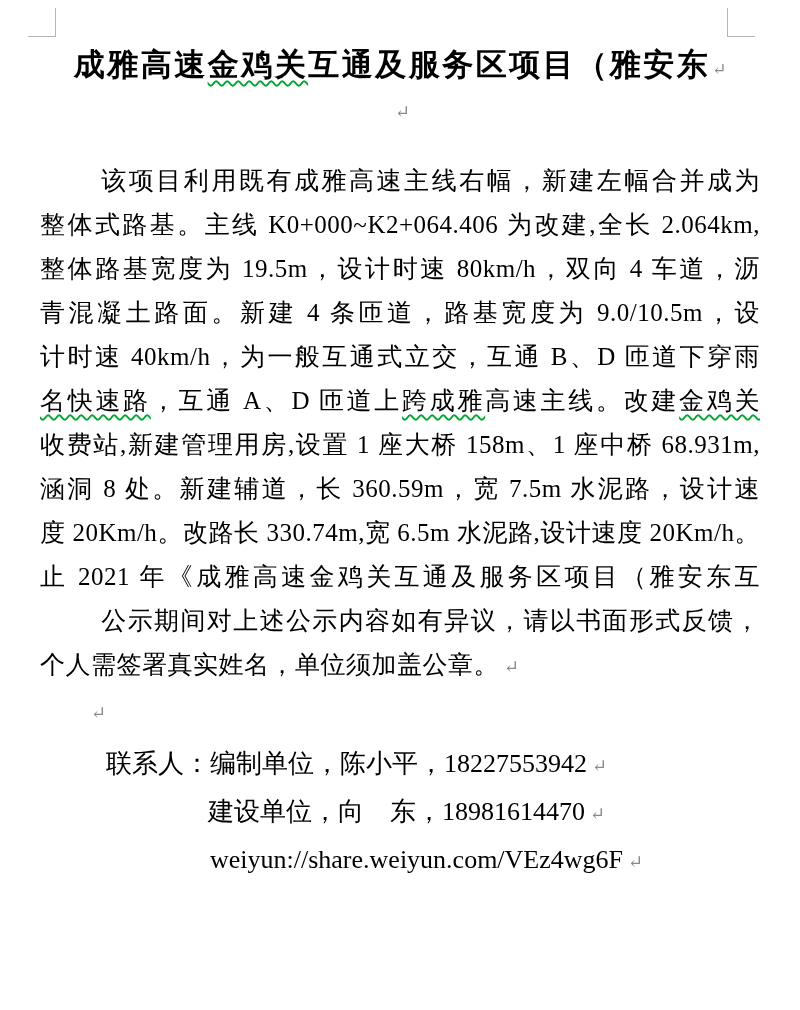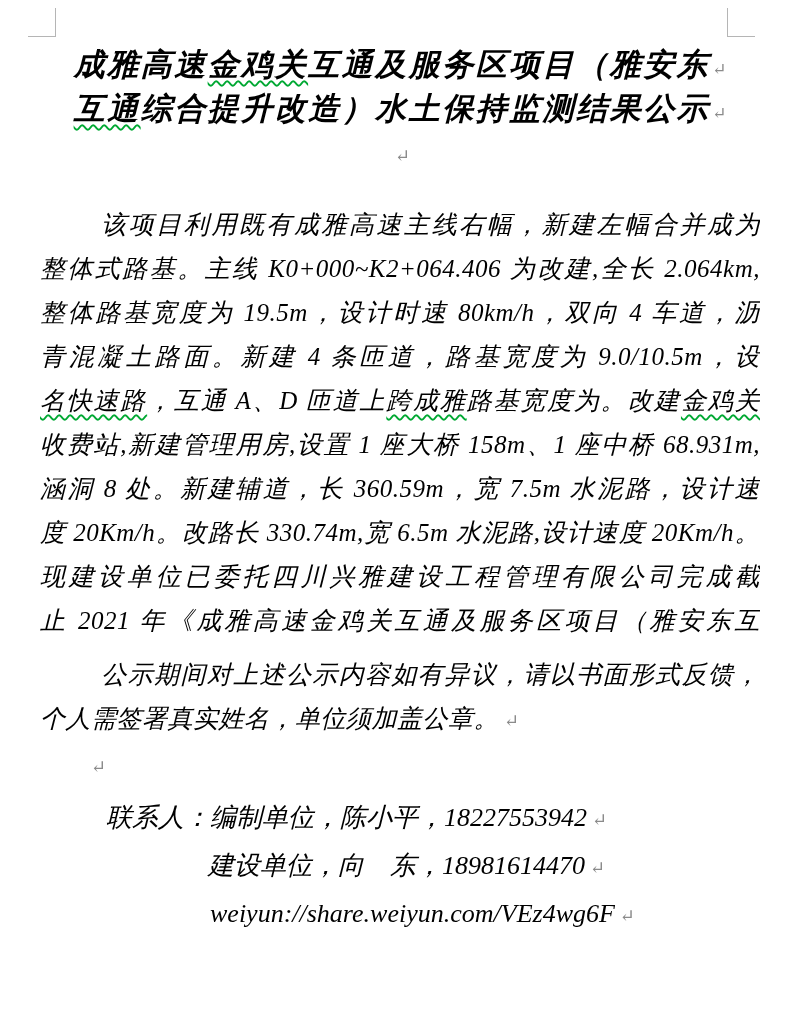--- a/index.html
+++ b/index.html
@@ -3,39 +3,39 @@
 <meta charset="utf-8">
 <style>
   html,body{margin:0;padding:0;}
   body{
     width:800px;height:1010px;
     background:#ffffff;
     font-family:"Liberation Serif","DejaVu Serif",serif;
     color:#000;
     overflow:hidden;
   }
-  .page{position:relative;width:800px;height:1010px;background:#fff;font-style:italic;}
+  .page{position:relative;width:800px;height:1010px;background:#fff;}
   
   .crop-mark{position:absolute;width:27px;height:28px;}
   .crop-mark.tl{left:28px;top:8px;border-right:1px solid #b5b5b5;border-bottom:1px solid #b5b5b5;}
   .crop-mark.tr{left:727px;top:8px;border-left:1px solid #b5b5b5;border-bottom:1px solid #b5b5b5;}
   .doc{position:absolute;left:40px;top:0;width:720px;}
   .title{
     margin:45px 0 0 0;
     font-size:31px;line-height:39px;font-weight:bold;
     text-align:center;letter-spacing:2.5px;
   }
   .title .tline{white-space:nowrap;}
   .blank-center{height:46px;line-height:46px;text-align:center;}
   .para{font-size:25px;line-height:44px;letter-spacing:0.5px;}
   .para .line{overflow:hidden;}
   .para .jline{text-align:justify;text-align-last:justify;}
   .para .firstline{text-indent:2.45em;}
   #para0{margin-top:24px;}
-  #para1{margin-top:10px;}
+  #para1{}
   .blank-left{height:44px;line-height:44px;padding-left:46px;font-size:25px;}
   .contacts{margin-top:8px;font-size:26px;line-height:45px;}
   .contacts .cline{white-space:nowrap;overflow:hidden;}
   .contacts .c0{padding-left:66px;}
   .contacts .c1{padding-left:168px;}
   .contacts .c2{padding-left:170px;}
   .wavy{
     text-decoration:underline;
     text-decoration-style:wavy;
     text-decoration-color:#00a832;
@@ -57,33 +57,32 @@
 </style>
 </head>
 <body>
 
 <div class="page">
   <div class="crop-mark tl"></div>
   <div class="crop-mark tr"></div>
   <div class="doc">
     <h1 class="title" id="title">
         <div class="tline"><span class="">成雅高速</span><span class="wavy">金鸡关</span><span class="">互通及服务区项目（雅安东</span><span class="pilcrow">↵</span></div>
-        <div class="tline"><span class="wavy">互通</span><span class="">综合提升改造）水土保持监测结果公示</span><span class="pilcrow">↵</span></div>
       </h1>
     <div class="blank-center" id="blank1"><span class="pilcrow">↵</span></div>
     <div class="para" id="para0">
         <div class="line jline firstline"><span class="">该项目利用既有成雅高速主线右幅，新建左幅合并成为</span></div>
         <div class="line jline"><span class="">整体式路基。主线 K0+000~K2+064.406 为改建,全长 2.064km,</span></div>
         <div class="line jline"><span class="">整体路基宽度为 19.5m，设计时速 80km/h，双向 4 车道，沥</span></div>
         <div class="line jline"><span class="">青混凝土路面。新建 4 条匝道，路基宽度为 9.0/10.5m，设</span></div>
-        <div class="line jline"><span class="wavy">名快速路</span><span class="">，互通 A、D 匝道上</span><span class="wavy">跨成雅</span><span class="">路基宽度为。改建</span><span class="wavy">金鸡关</span></div>
+        <div class="line jline"><span class="">计时速 40km/h，为一般互通式立交，互通 B、D 匝道下穿雨</span></div>
+        <div class="line jline"><span class="wavy">名快速路</span><span class="">，互通 A、D 匝道上</span><span class="wavy">跨成雅</span><span class="">高速主线。改建</span><span class="wavy">金鸡关</span></div>
         <div class="line jline"><span class="">收费站,新建管理用房,设置 1 座大桥 158m、1 座中桥 68.931m,</span></div>
         <div class="line jline"><span class="">涵洞 8 处。新建辅道，长 360.59m，宽 7.5m 水泥路，设计速</span></div>
         <div class="line jline"><span class="">度 20Km/h。改路长 330.74m,宽 6.5m 水泥路,设计速度 20Km/h。</span></div>
-        <div class="line jline"><span class="">现建设单位已委托四川兴雅建设工程管理有限公司完成截</span></div>
         <div class="line jline"><span class="">止 2021 年《成雅高速金鸡关互通及服务区项目（雅安东互</span></div>
       </div>
     <div class="para" id="para1">
         <div class="line jline firstline"><span class="">公示期间对上述公示内容如有异议，请以书面形式反馈，</span></div>
         <div class="line"><span class="">个人需签署真实姓名，单位须加盖公章。</span><span class="pilcrow">↵</span></div>
       </div>
     <div class="blank-left" id="blank2"><span class="pilcrow">↵</span></div>
     <div class="contacts" id="contacts">
         <div class="cline c0"><span>联系人：编制单位，陈小平，18227553942</span><span class="pilcrow">↵</span></div>
         <div class="cline c1"><span>建设单位，向　东，18981614470</span><span class="pilcrow">↵</span></div>

